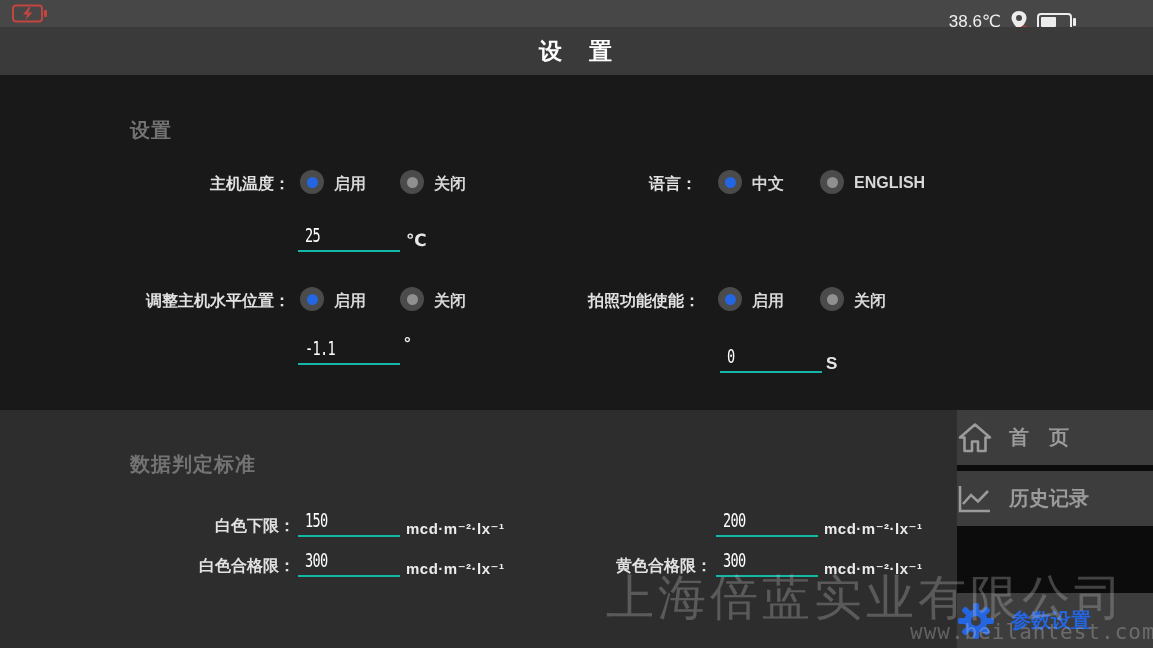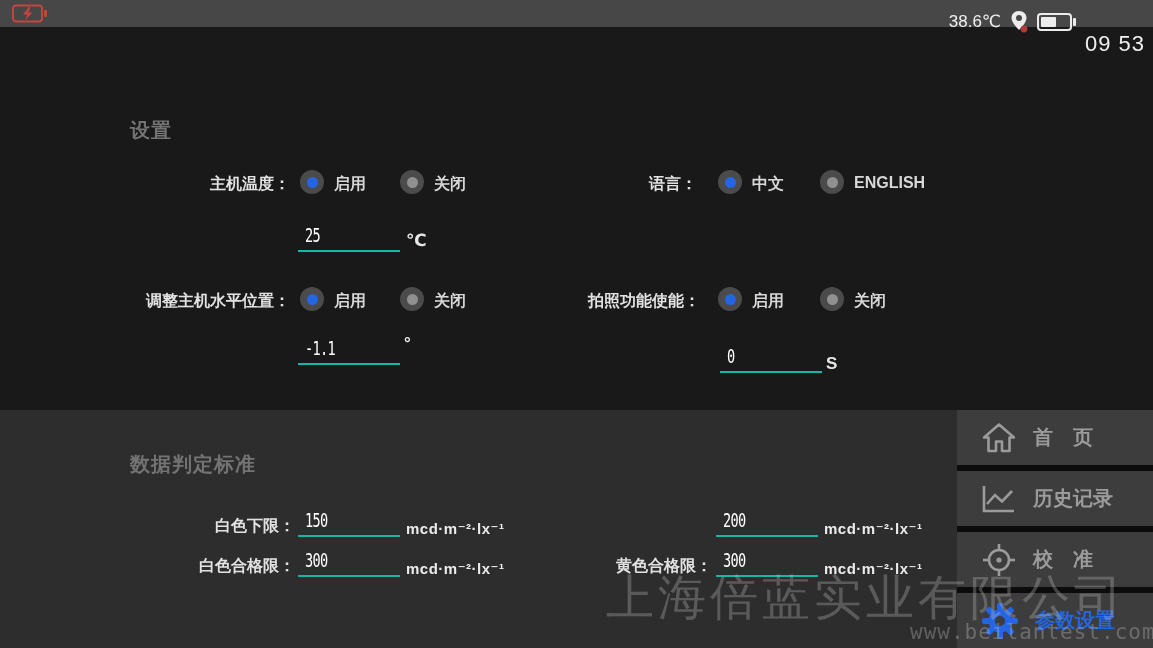--- a/index.html
+++ b/index.html
@@ -26,21 +26,21 @@
   .radio::after{content:"";position:absolute;left:6.5px;top:6.5px;width:11px;height:11px;border-radius:50%;background:#909090;}
   .radio.on::after{background:#2465e2;}
   .uline{position:absolute;width:102px;height:26px;border-bottom:2px solid #14b8a6;}
   .digital{position:absolute;left:7px;bottom:3px;font-family:"DejaVu Sans Mono",monospace;font-size:20px;color:#fff;letter-spacing:-1px;transform:scaleX(0.68);transform-origin:left bottom;white-space:nowrap;}
   .unit{position:absolute;font-size:17px;font-weight:600;color:#e8e8e8;white-space:nowrap;}
   .unit-sm{position:absolute;font-size:15px;font-weight:bold;color:#ececec;white-space:nowrap;letter-spacing:.5px;}
   
   .bottom-panel{position:absolute;left:0;top:410px;width:100%;height:238px;background:#2d2d2d;}
   
   .sidebar{position:absolute;left:957px;top:410px;width:196px;height:238px;background:#0c0c0c;}
-  .side-btn{position:absolute;left:0;width:196px;height:55px;background:#3d3d3d;display:flex;align-items:center;padding-left:24px;box-sizing:border-box;cursor:pointer;}
+  .side-btn{position:absolute;left:0;width:196px;height:55px;background:#3d3d3d;display:flex;align-items:center;box-sizing:border-box;cursor:pointer;}
   .side-btn .lbl{margin-left:16px;font-size:20px;font-weight:bold;color:#9b9b9b;white-space:nowrap;}
   .side-btn.active .lbl{color:#2465e2;}
   
   .wm-co{position:absolute;left:606px;top:566px;font-size:48px;letter-spacing:4px;color:rgba(195,195,195,.30);white-space:nowrap;z-index:60;pointer-events:none;}
   .wm-url{position:absolute;left:910px;top:620px;font-size:21px;letter-spacing:1px;color:rgba(195,195,195,.34);font-family:"DejaVu Sans Mono",monospace;white-space:nowrap;z-index:60;pointer-events:none;}
   svg{display:block;}
 </style>
 </head>
 <body>
 
@@ -67,20 +67,23 @@
         <svg width="39" height="18" viewBox="0 0 39 18">
           <rect x="1" y="1" width="33" height="16" rx="3" fill="none" stroke="#ececec" stroke-width="2"></rect>
           <rect x="4" y="4" width="15" height="10" rx="1" fill="#ececec"></rect>
           <rect x="36" y="5" width="3" height="8" rx="1" fill="#ececec"></rect>
         </svg>
       </span>
       <span class="time">09 53</span>
     </div>
   </div>
 
+  <div class="title-bar">
+    <span class="ttl">设　置</span>
+  </div>
 
   <div class="section-h" style="left:130px;top:117px;">设置</div>
 
   <div class="f-label" style="left:90px;top:174px;width:200px;">主机温度：</div>
   <div class="radio on" style="left:300px;top:170px;"></div>
   <div class="opt-label" style="left:334px;top:174px;">启用</div>
   <div class="radio" style="left:400px;top:170px;"></div>
   <div class="opt-label" style="left:434px;top:174px;">关闭</div>
 
   <div class="f-label" style="left:600px;top:174px;width:97px;">语言：</div>
@@ -154,33 +157,20 @@
     </div>
     <div class="side-btn" style="top:61px;">
       <span>
         <svg width="36" height="31" viewBox="0 0 36 31">
           <path d="M3 3 V28 H33" fill="none" stroke="#9b9b9b" stroke-width="2.6"></path>
           <path d="M6 21 L14 12 L21 18.5 L31 8" fill="none" stroke="#9b9b9b" stroke-width="2.6"></path>
         </svg>
       </span>
       <span class="lbl">历史记录</span>
     </div>
-    <div class="side-btn" style="top:122px;">
-      <span>
-        <svg width="36" height="36" viewBox="0 0 36 36">
-          <circle cx="18" cy="18" r="10" fill="none" stroke="#9b9b9b" stroke-width="2.6"></circle>
-          <line x1="18" y1="2" x2="18" y2="9" stroke="#9b9b9b" stroke-width="2.6"></line>
-          <line x1="18" y1="27" x2="18" y2="34" stroke="#9b9b9b" stroke-width="2.6"></line>
-          <line x1="2" y1="18" x2="9" y2="18" stroke="#9b9b9b" stroke-width="2.6"></line>
-          <line x1="27" y1="18" x2="34" y2="18" stroke="#9b9b9b" stroke-width="2.6"></line>
-          <circle cx="18" cy="18" r="2.6" fill="#9b9b9b"></circle>
-        </svg>
-      </span>
-      <span class="lbl">校　准</span>
-    </div>
     <div class="side-btn active" style="top:183px;">
       <span>
         <svg width="38" height="38" viewBox="0 0 38 38">
           <g fill="#2465e2">
             <rect x="16" y="1" width="6" height="36" rx="2"></rect>
             <rect x="16" y="1" width="6" height="36" rx="2" transform="rotate(45 19 19)"></rect>
             <rect x="16" y="1" width="6" height="36" rx="2" transform="rotate(90 19 19)"></rect>
             <rect x="16" y="1" width="6" height="36" rx="2" transform="rotate(135 19 19)"></rect>
             <circle cx="19" cy="19" r="11.5"></circle>
           </g>

